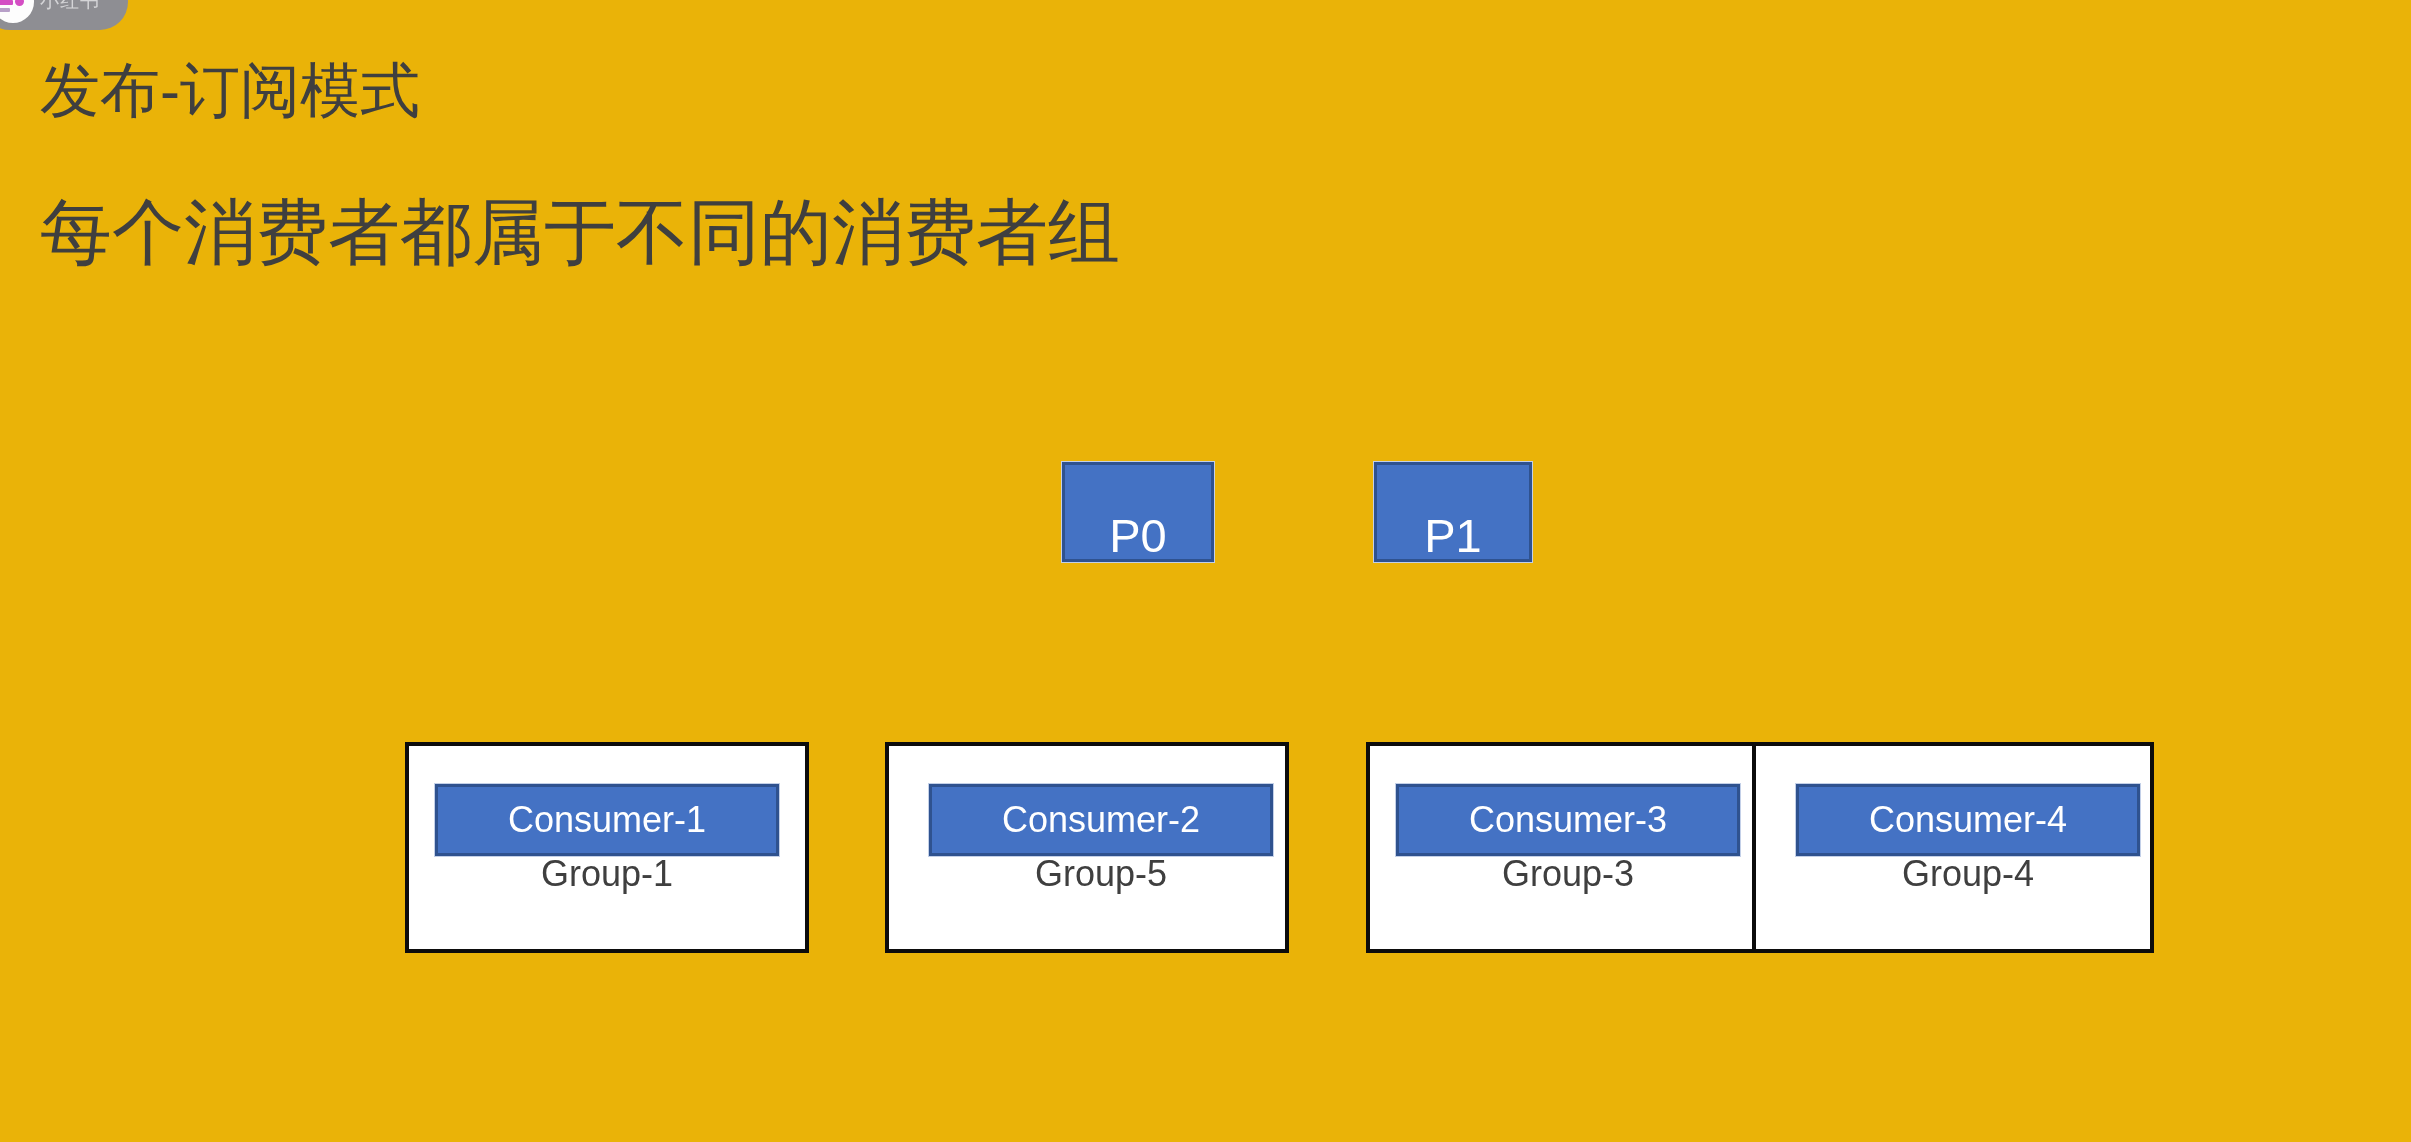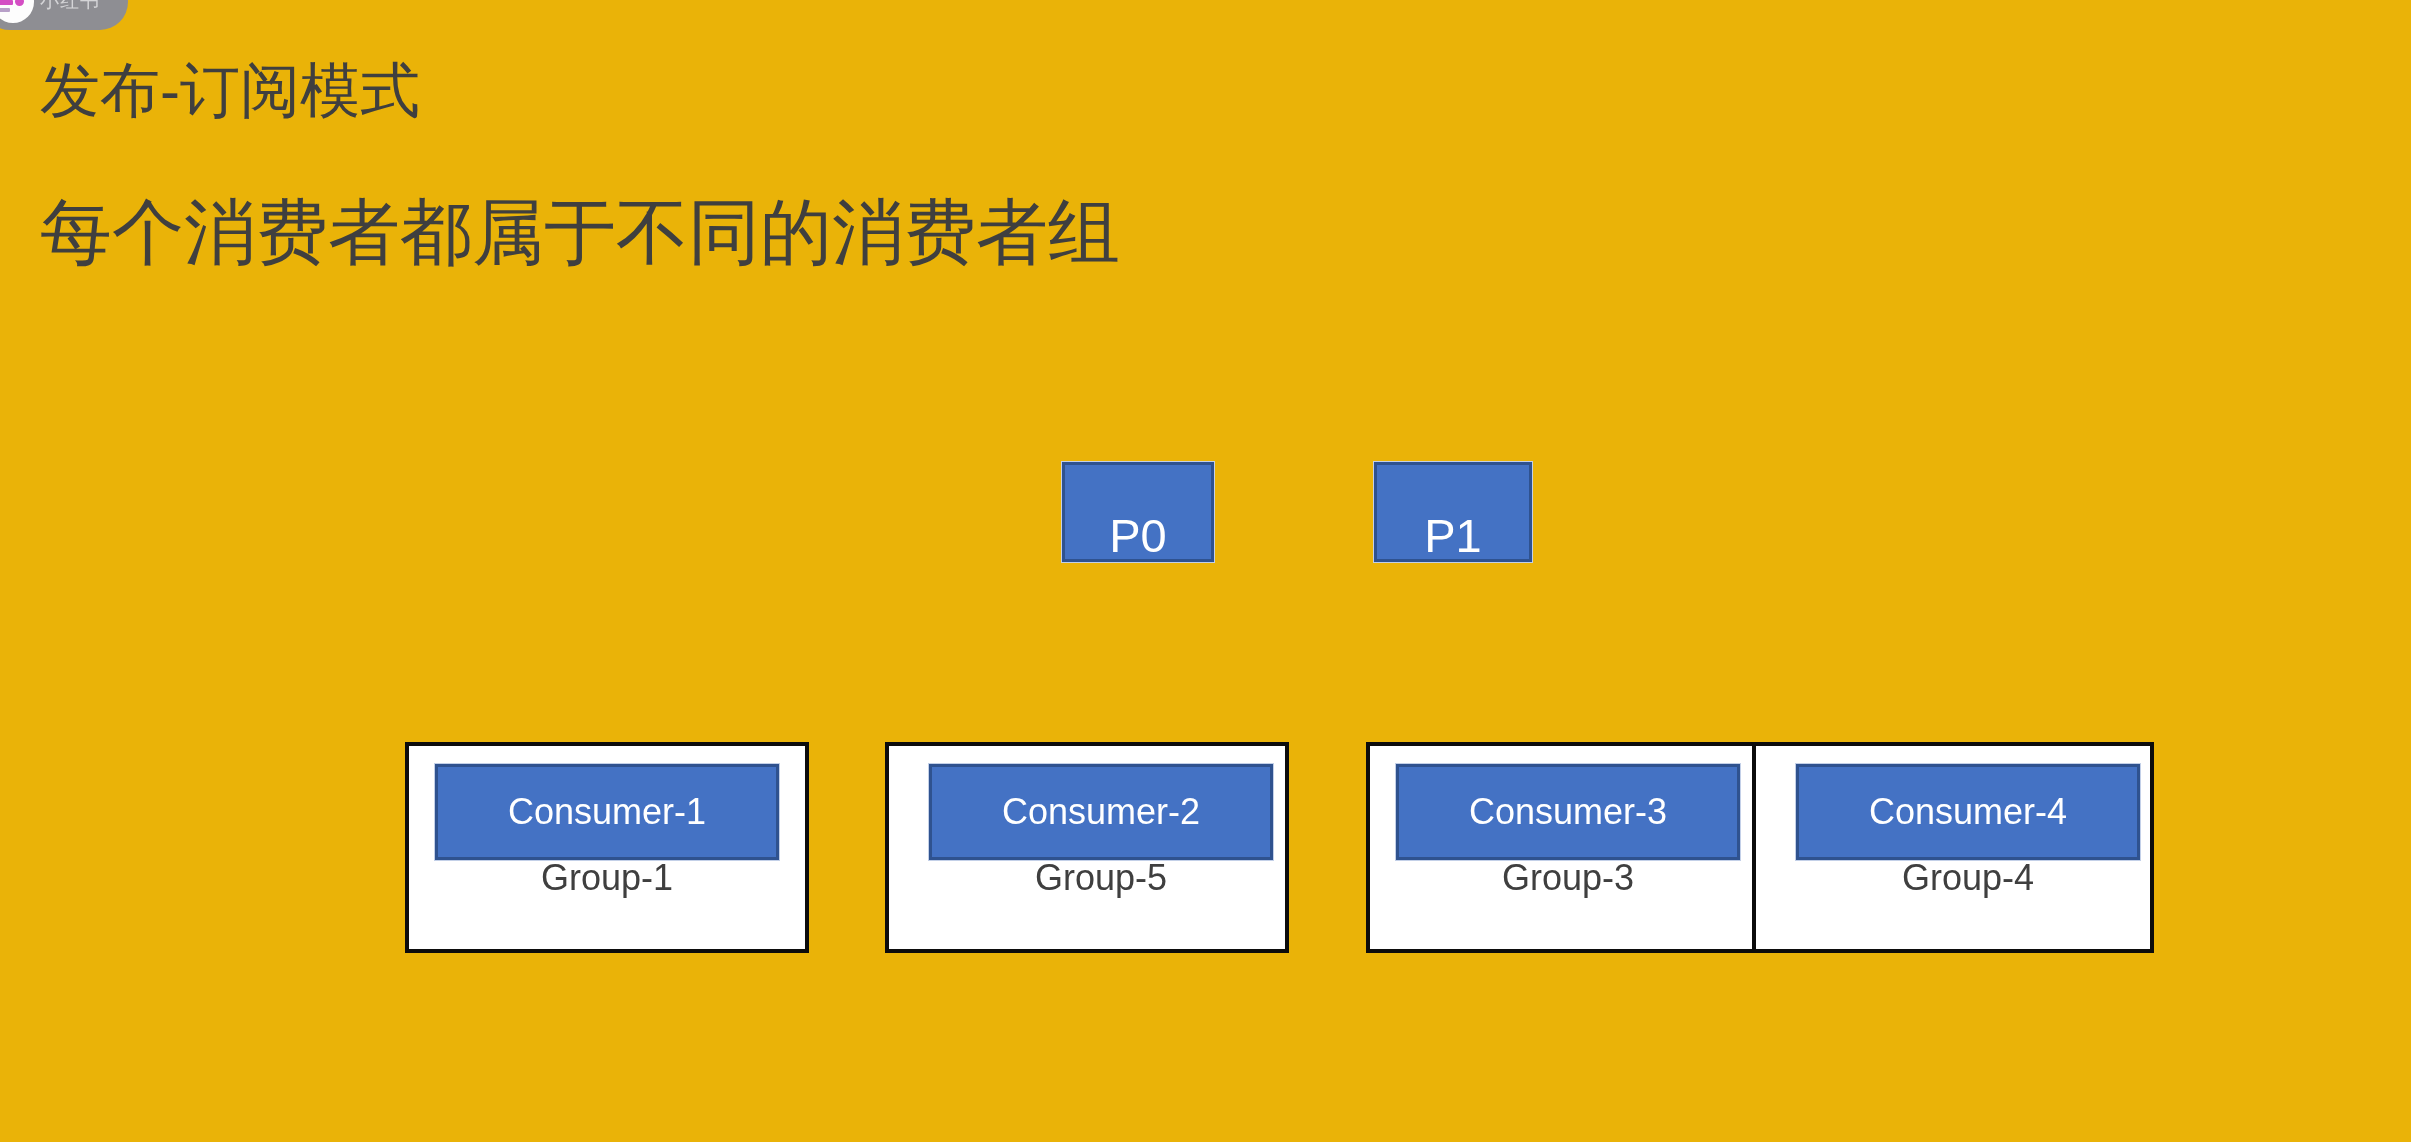--- a/index.html
+++ b/index.html
@@ -116,23 +116,23 @@
     top: 742px;
     height: 211px;
     background: #ffffff;
     border: 4px solid #0c0c0c;
     box-sizing: border-box;
     display: flex;
     flex-direction: column;
     align-items: center;
   }
   .consumer-box {
-    margin-top: 18px;
+    margin-top: 38px;
     width: 344px;
-    height: 96px;
+    height: 72px;
     background: #4472c4;
     border: 3px solid #2f528f;
     box-shadow: 0 0 0 1px #c3d0e8;
     box-sizing: border-box;
     display: flex;
     align-items: center;
     justify-content: center;
   }
   .consumer-label {
     color: #ffffff;

